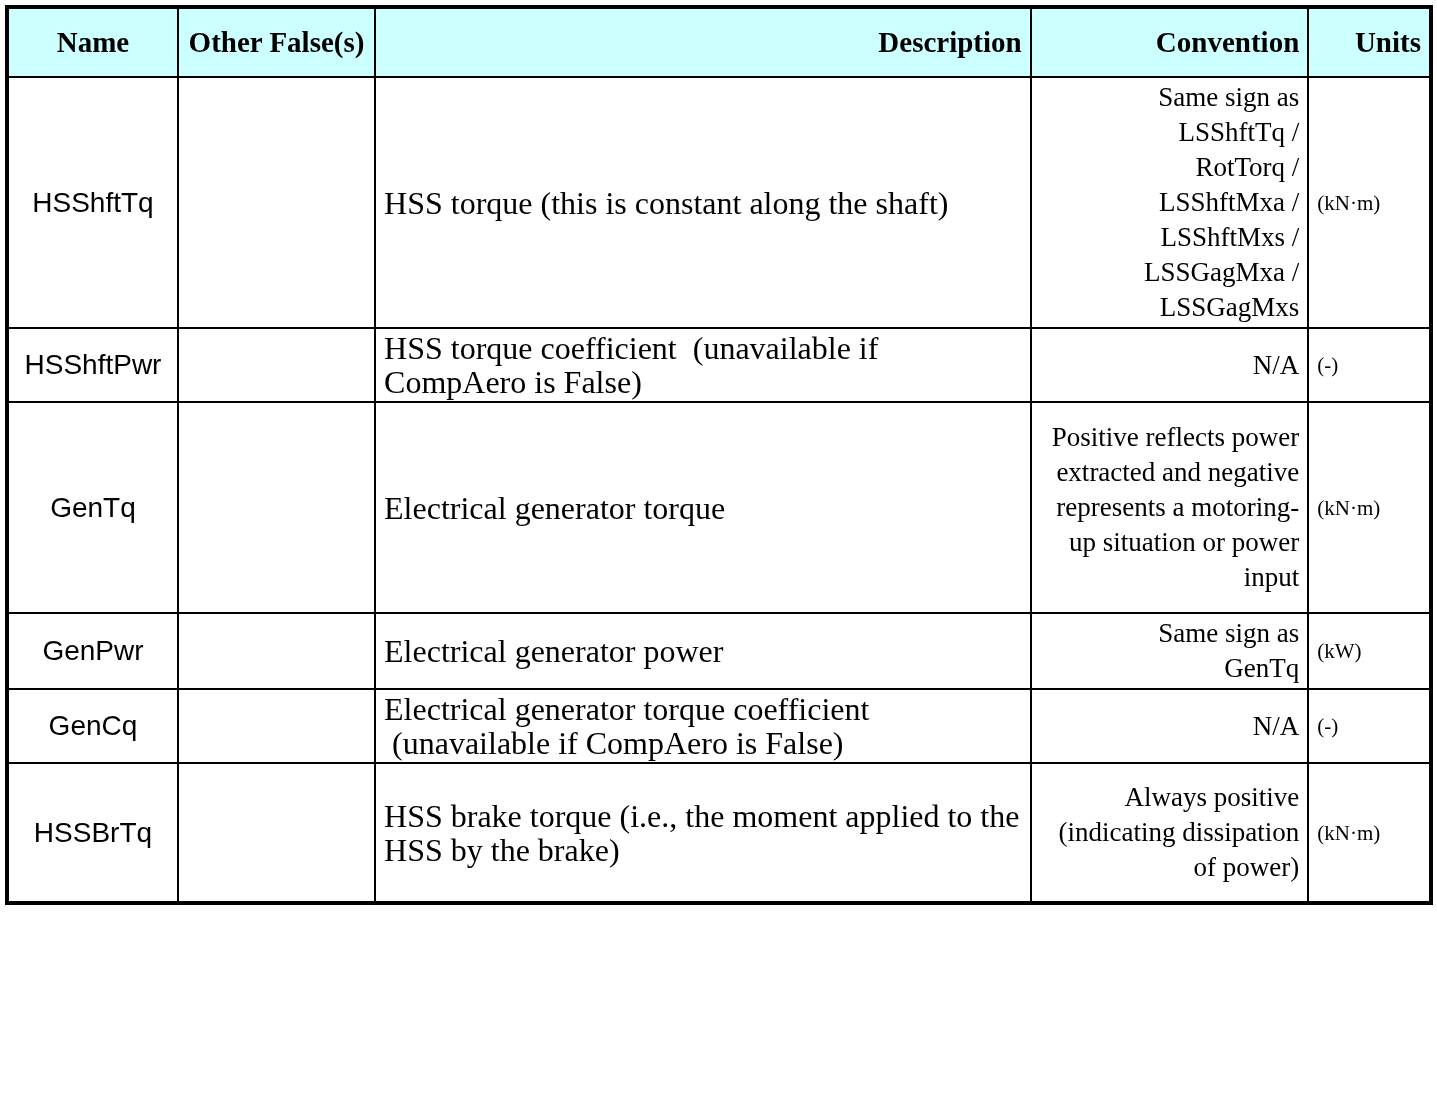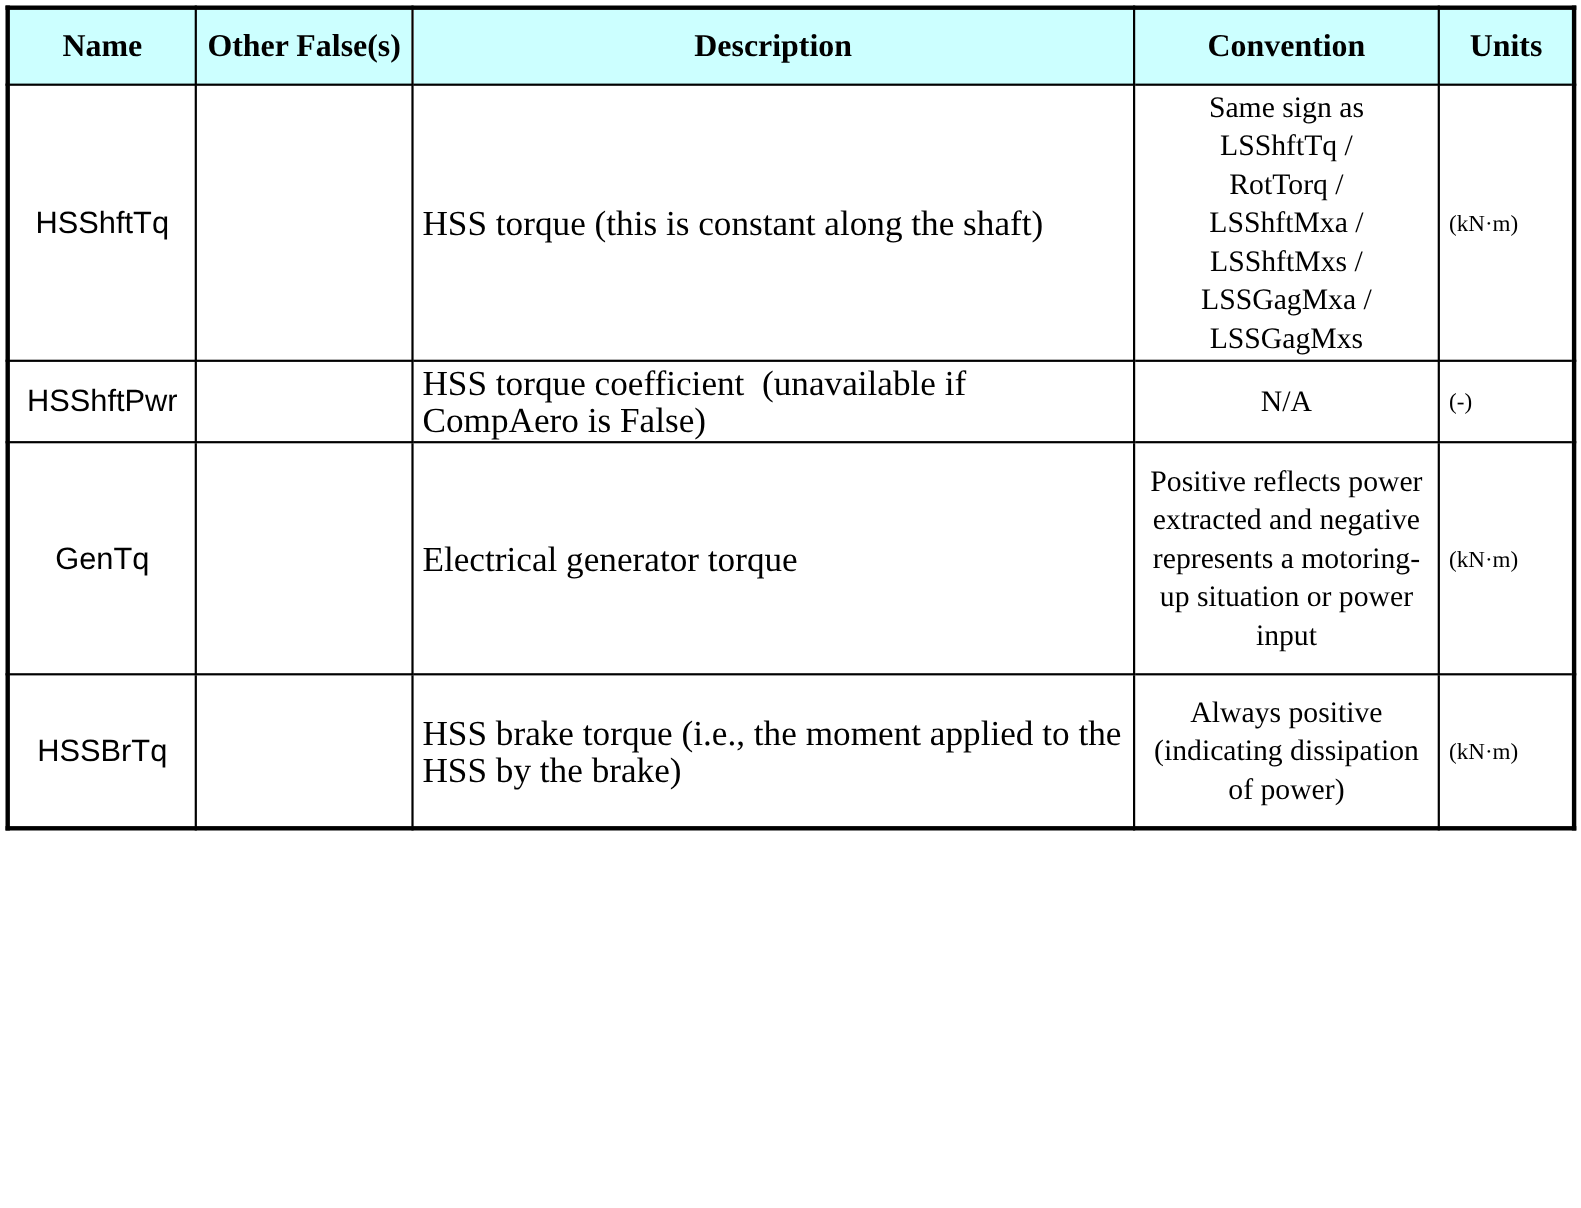--- a/index.html
+++ b/index.html
@@ -32,21 +32,21 @@
   col.w-units { width: 122px; }
 
   thead th {
     background: #CCFFFF;
     font-family: "Liberation Serif", serif;
     font-weight: bold;
     font-size: 29px;
     line-height: 33px;
   }
   th.h-center { text-align: center; }
-  th.h-left   { text-align: center; }
+  th.h-left   { text-align: right; }
 
   .c-name {
     font-family: "Liberation Sans", sans-serif;
     font-size: 28px;
     line-height: 34px;
     text-align: center;
   }
   .c-other {
     font-family: "Liberation Sans", sans-serif;
     font-size: 28px;
@@ -55,21 +55,21 @@
   .c-desc {
     font-family: "Liberation Serif", serif;
     font-size: 32px;
     line-height: 34px;
     text-align: left;
   }
   .c-conv {
     font-family: "Liberation Serif", serif;
     font-size: 27px;
     line-height: 35px;
-    text-align: center;
+    text-align: right;
   }
   .c-units {
     font-family: "Liberation Serif", serif;
     font-size: 21px;
     line-height: 34px;
     text-align: left;
   }
   .f-serif { font-family: "Liberation Serif", serif; }
   .f-sans  { font-family: Liberation Serif, serif; }
 </style>
@@ -108,20 +108,34 @@
       <td class="c-conv"><span class="f-serif">N/A</span></td>
       <td class="c-units">(-)</td>
     </tr>
     <tr style="height:211px">
       <td class="c-name">GenTq</td>
       <td class="c-other"></td>
       <td class="c-desc"><span class="f-serif">Electrical generator torque</span></td>
       <td class="c-conv"><span class="f-serif">Positive reflects power extracted and negative represents a motoring-up situation or power input</span></td>
       <td class="c-units">(kN·m)</td>
     </tr>
+    <tr style="height:68px">
+      <td class="c-name">GenPwr</td>
+      <td class="c-other"></td>
+      <td class="c-desc"><span class="f-serif">Electrical generator power</span></td>
+      <td class="c-conv"><span class="f-serif">Same sign as</span><br><span class="f-sans">GenTq</span></td>
+      <td class="c-units">(kW)</td>
+    </tr>
+    <tr style="height:71px">
+      <td class="c-name">GenCq</td>
+      <td class="c-other"></td>
+      <td class="c-desc"><span class="f-serif">Electrical generator torque coefficient &nbsp;(unavailable if </span><span class="f-sans">CompAero</span><span class="f-serif"> is False)</span></td>
+      <td class="c-conv"><span class="f-serif">N/A</span></td>
+      <td class="c-units">(-)</td>
+    </tr>
     <tr style="height:140px">
       <td class="c-name">HSSBrTq</td>
       <td class="c-other"></td>
       <td class="c-desc"><span class="f-serif">HSS brake torque (i.e., the moment applied to the HSS by the brake)</span></td>
       <td class="c-conv"><span class="f-serif">Always positive (indicating dissipation of power)</span></td>
       <td class="c-units">(kN·m)</td>
     </tr>
   </tbody>
 </table>
 

